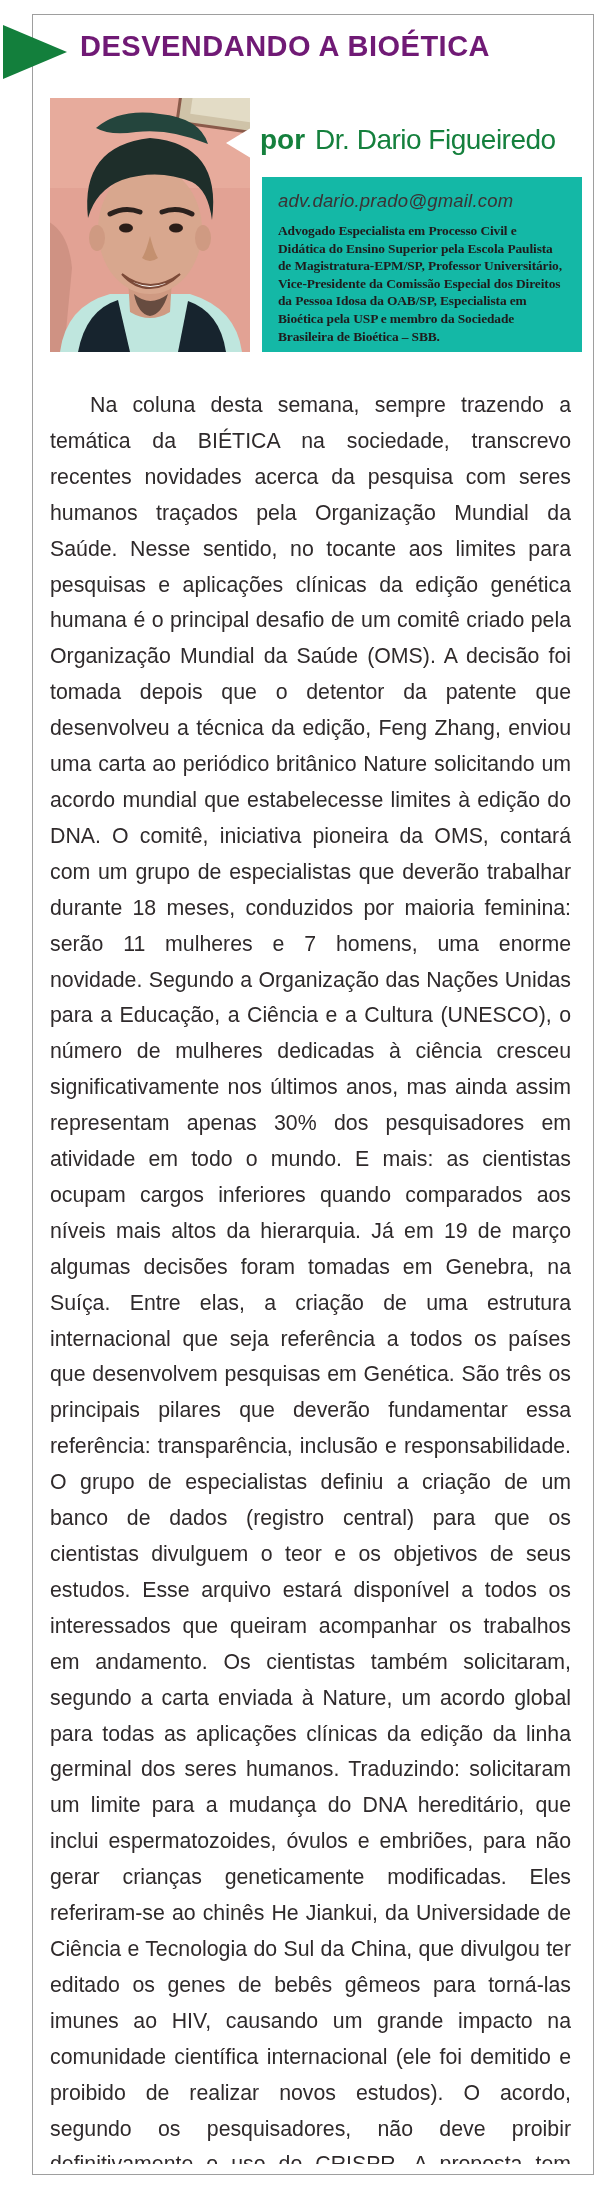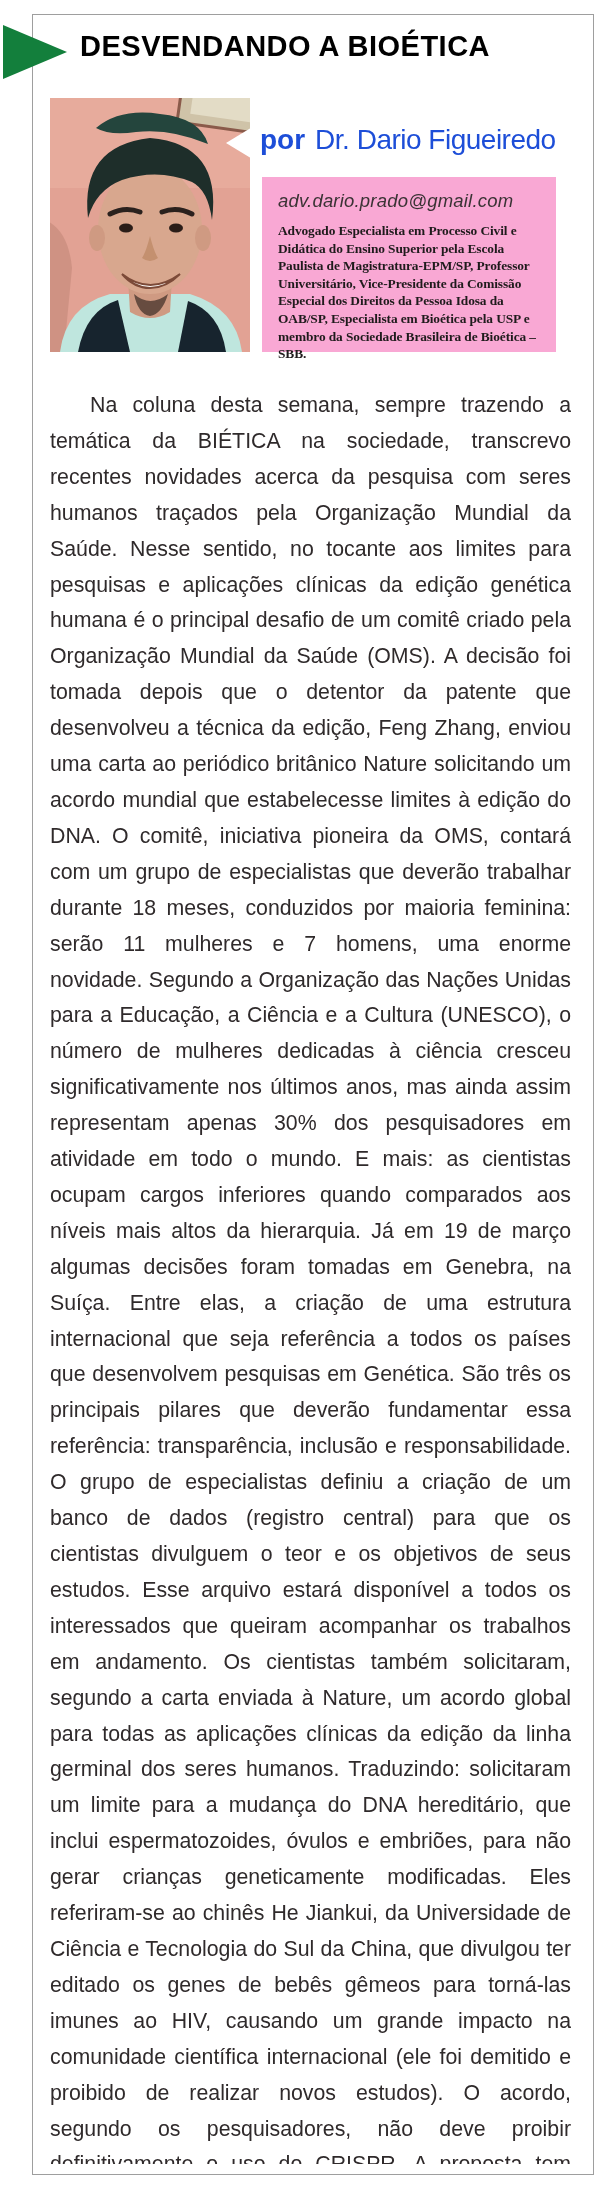--- a/index.html
+++ b/index.html
@@ -12,40 +12,40 @@
     border:1px solid #9e9e9e;background:#ffffff;box-sizing:border-box;
   }
   
   .header-arrow{
     position:absolute;left:3px;top:25px;width:0;height:0;
     border-top:27px solid transparent;border-bottom:27px solid transparent;
     border-left:64px solid #137f3c;
   }
   .header-title{
     position:absolute;left:80px;top:30px;
-    font-size:29px;font-weight:bold;color:#000000;letter-spacing:.5px;white-space:nowrap;
+    font-size:29px;font-weight:bold;color:#701a75;letter-spacing:.5px;white-space:nowrap;
   }
   
   .author-photo{
     position:absolute;left:50px;top:98px;width:200px;height:254px;display:block;
   }
   .byline{
     position:absolute;left:260px;top:124px;white-space:nowrap;
-    font-size:28px;color:#1d4ed8;
+    font-size:28px;color:#15803d;
   }
   .byline .by-label{font-weight:bold;margin-right:10px;}
   .byline .author-name{font-weight:normal;letter-spacing:-0.5px;}
   .byline-notch{
     position:absolute;left:226px;top:126px;width:0;height:0;
     border-top:17px solid transparent;border-bottom:17px solid transparent;
     border-right:28px solid #ffffff;
   }
   .bio-box{
-    position:absolute;left:262px;top:177px;width:294px;height:175px;
-    background:#f9a8d4;box-sizing:border-box;padding:13px 15px 10px 16px;
+    position:absolute;left:262px;top:177px;width:320px;height:175px;
+    background:#14b8a6;box-sizing:border-box;padding:13px 15px 10px 16px;
   }
   .author-email{
     font-style:italic;font-size:18.5px;color:#3b3335;letter-spacing:.2px;
     margin:0 0 10px 0;
   }
   .author-bio{
     font-size:13.4px;font-weight:bold;line-height:17.6px;color:#1f1b1c;
     letter-spacing:-0.1px;
     font-family:Liberation Serif, serif;
   }

